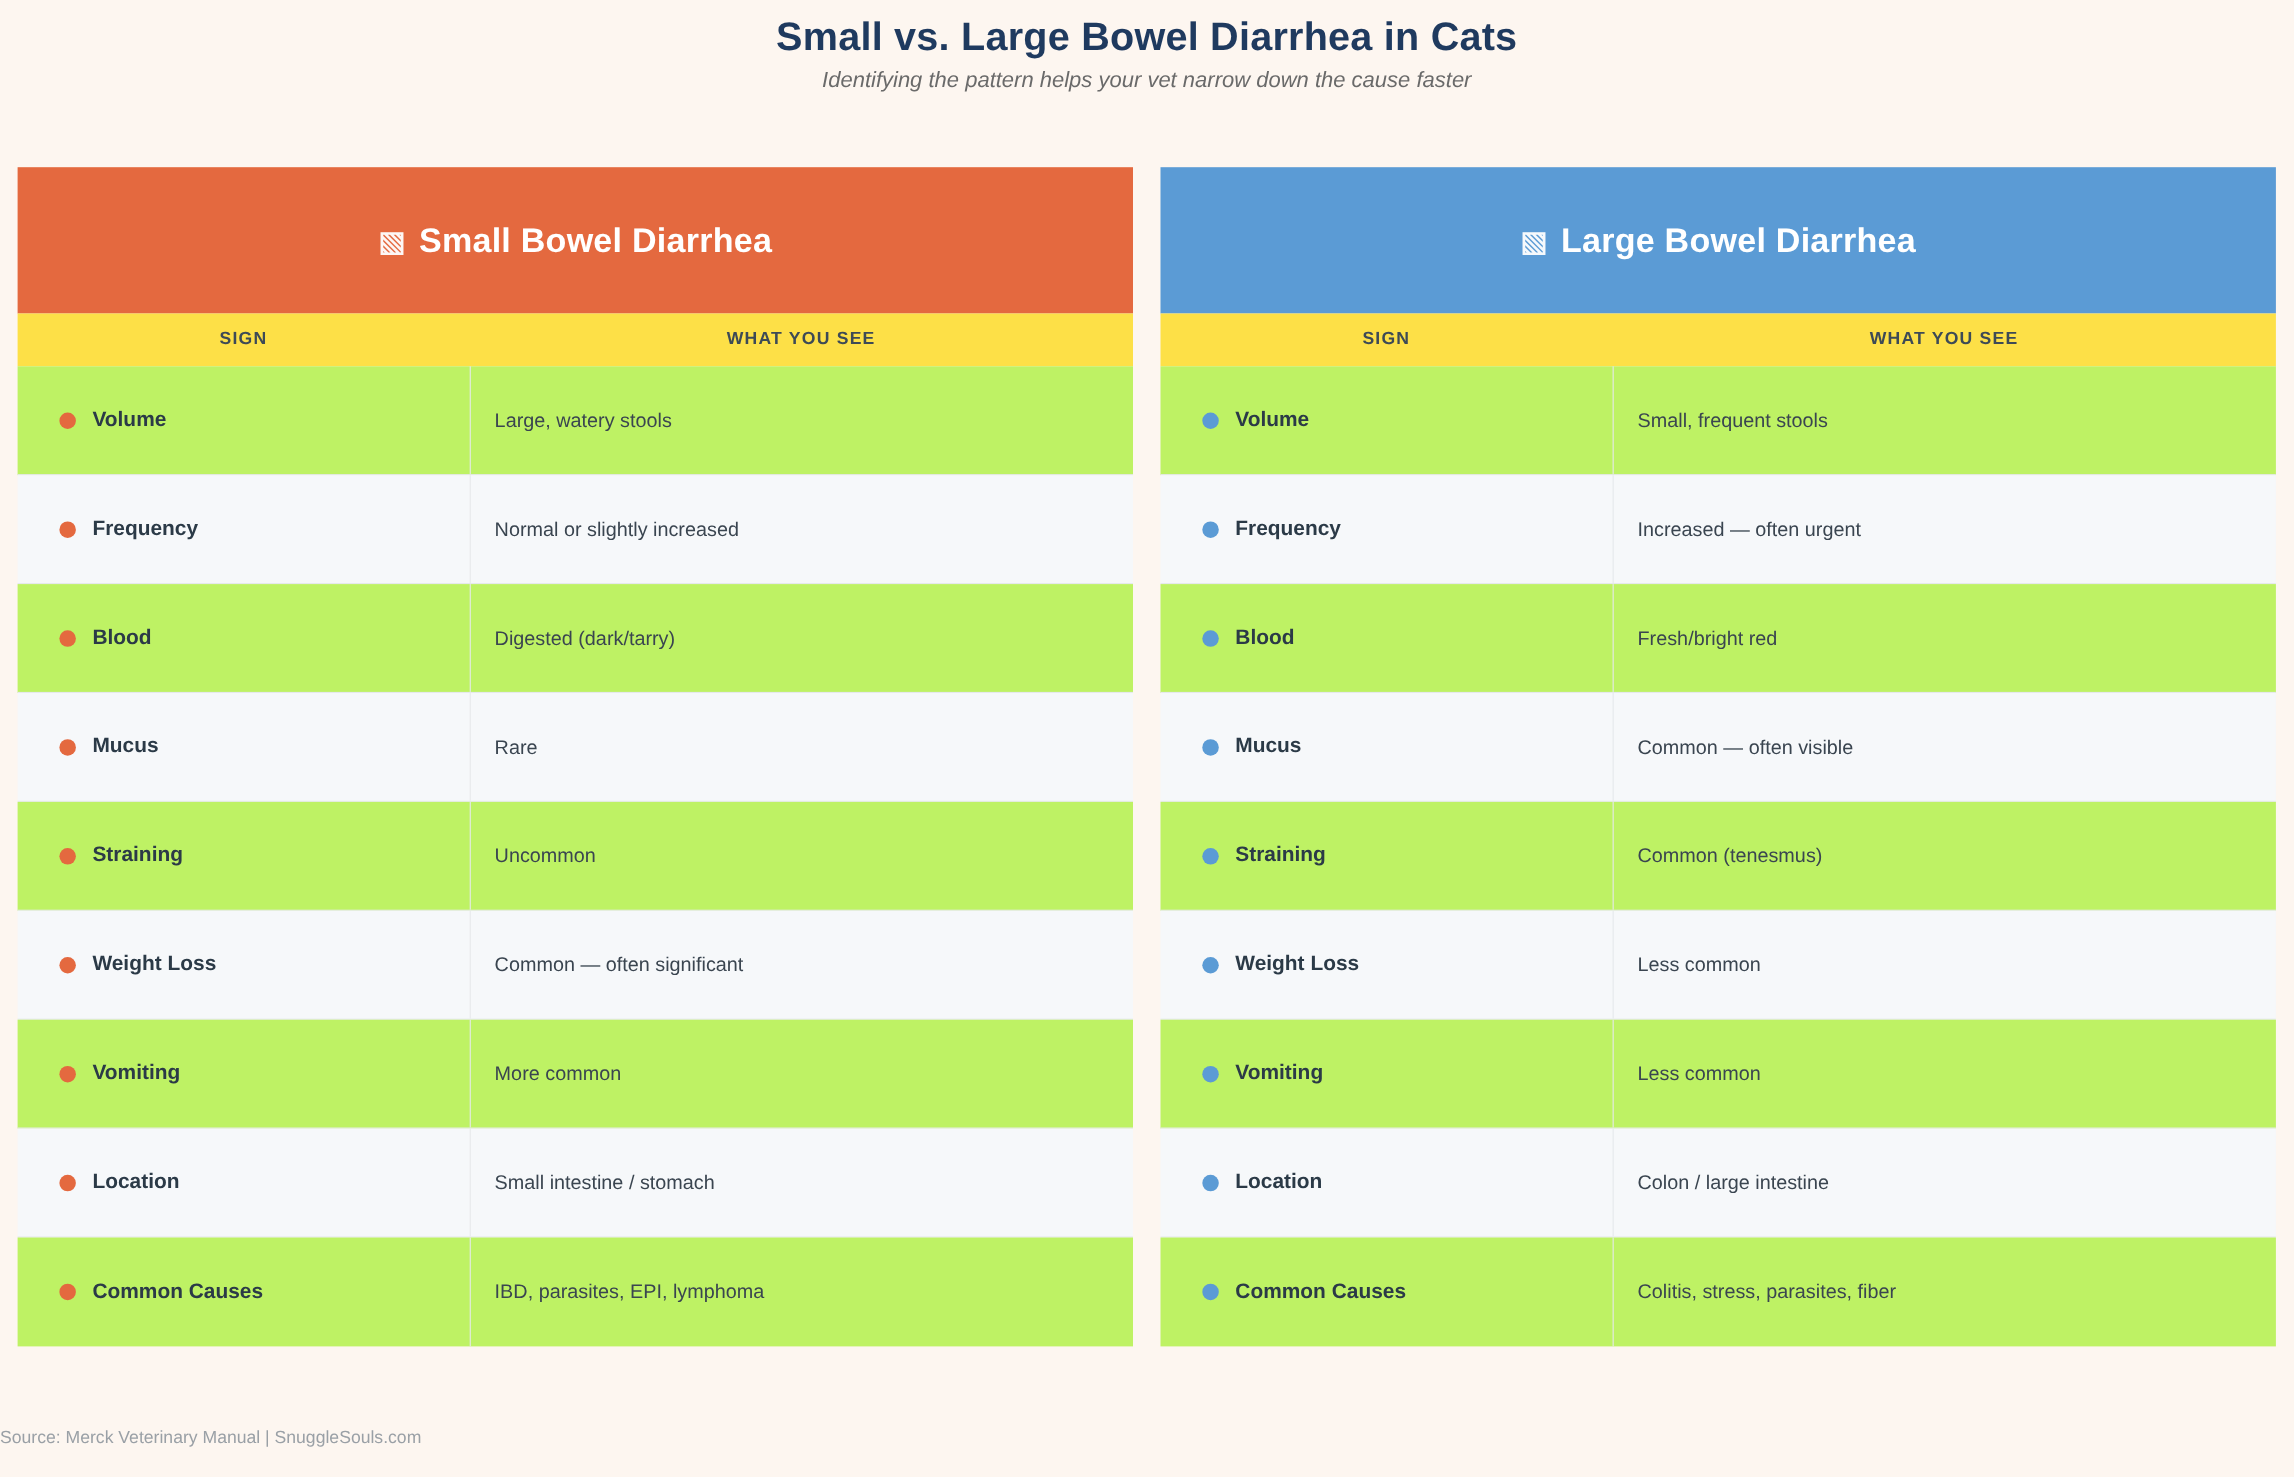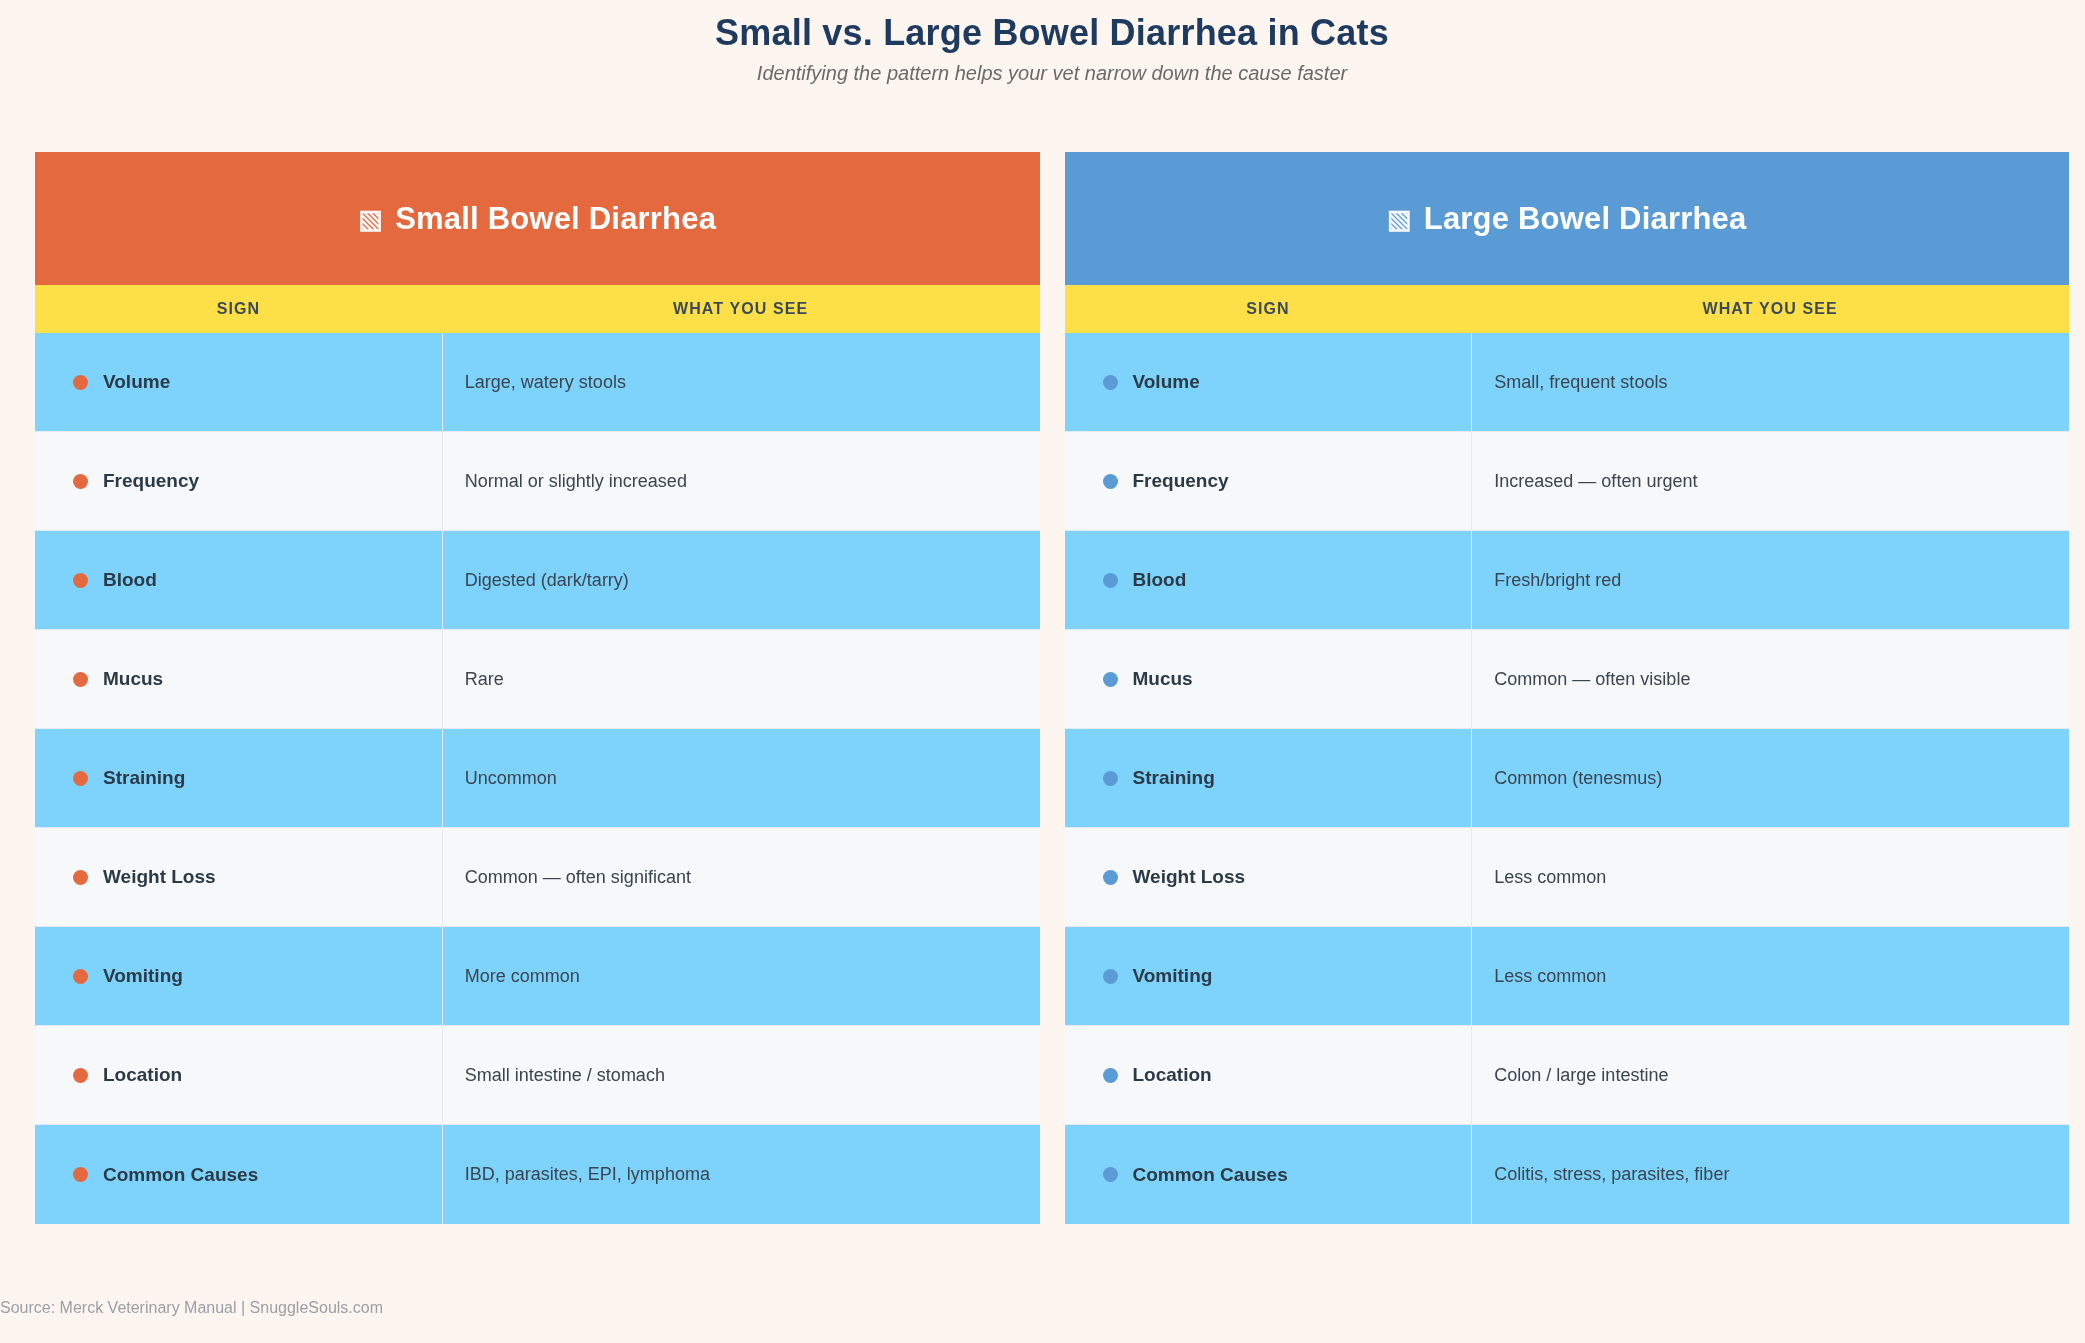--- a/index.html
+++ b/index.html
@@ -10,21 +10,20 @@
     height: 1343px;
     background: #fdf6f0;
     font-family: "Liberation Sans", sans-serif;
   }
   .page {
     width: 2085px;
     height: 1343px;
     background: #fdf6f0;
     position: relative;
     overflow: hidden;
-    padding-left: 19px;
   }
   .header {
     padding-top: 6px;
     text-align: center;
   }
   .title {
     font-size: 36px;
     font-weight: bold;
     color: #1f3a5f;
     letter-spacing: 0.2px;
@@ -80,21 +79,21 @@
     color: #3d4a56;
   }
   .col-sign { width: 40.5%; }
   .col-see  { width: 59.5%; text-align: right; }
   .row {
     display: flex;
     align-items: stretch;
     min-height: 99px;
     border-bottom: 1px solid #e6e9ec;
   }
-  .row.odd  { background: #7dd3fc; }
+  .row.odd  { background: #bef264; }
   .row.even { background: #f6f8fa; }
   .row:last-child { border-bottom: none; }
   .cell-sign {
     width: 40.5%;
     display: flex;
     align-items: center;
     gap: 15px;
     padding: 0 22px 0 38px;
     font-size: 19px;
     font-weight: bold;

